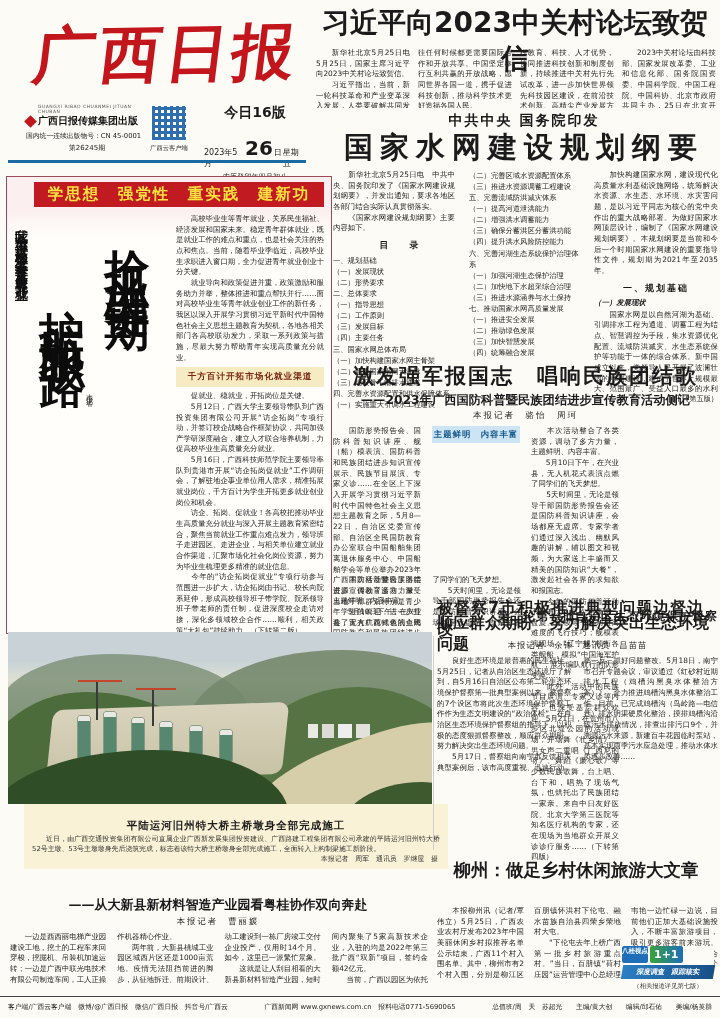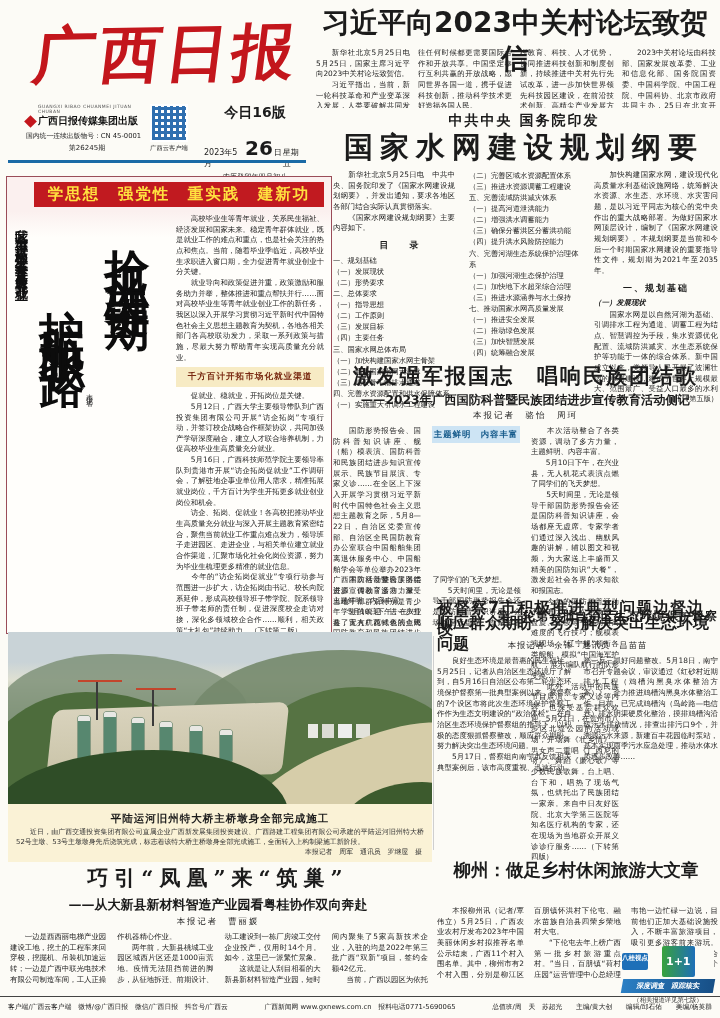--- a/index.html
+++ b/index.html
@@ -79,21 +79,21 @@
   .pier{position:absolute;width:12px;background:linear-gradient(#e8e8e4 0 5px,#57876f 5px);border-radius:2px;box-shadow:0 0 0 .5px #3f6b55;}
   .crane{position:absolute;width:2px;background:#3a3a3a;}
   .jib{position:absolute;height:2px;background:#c2452c;}
   #ph-bldg{left:300px;top:92px;width:70px;height:14px;background:
       linear-gradient(90deg,#e9e9e4 0 10px,transparent 10px 14px,#dcdcd4 14px 26px,transparent 26px 30px,#eee 30px 44px,transparent 44px 48px,#e2e2da 48px 62px,transparent 62px);}
   #ph-road{left:230px;top:108px;width:260px;height:120px;background:#d6cda9;transform:rotate(-20deg);border-radius:45% 40% 30% 50%;}
   #ph-fore{left:-20px;top:118px;width:300px;height:90px;background:#2f4d27;border-radius:55% 45% 0 0/80% 70% 0 0;}
   #ph-fore2{left:330px;top:150px;width:140px;height:60px;background:#3c5a2d;border-radius:60% 40% 0 0/90% 70% 0 0;}
 
   
-  #cap-box{left:8px;top:804px;width:424px;height:50px;background:#faf2d6;padding-top:8px;}
+  #cap-box{left:24px;top:804px;width:424px;height:50px;background:#faf2d6;padding-top:15px;}
   #cap-title{font-size:10.5px;font-weight:bold;text-align:center;letter-spacing:1px;}
   #cap-text{font-size:6.9px;line-height:1.4;color:#333;text-align:justify;padding:2px 8px 0;white-space:pre-line;}
   #cap-credit{font-size:6.9px;color:#333;text-align:right;padding-right:10px;}
 
   
   #eco-divider{left:433px;top:636px;width:1px;height:214px;background:#cfcfcf;}
   #eco-kicker1{left:437px;top:608px;width:281px;font-size:12px;font-weight:bold;text-align:right;letter-spacing:1px;}
   #eco-kicker2{left:437px;top:598px;width:281px;font-size:16px;font-weight:bold;letter-spacing:1px;}
   #eco-headline{left:437px;top:613px;width:281px;font-size:16px;font-weight:900;letter-spacing:0px;}
   #eco-byline{left:437px;top:640px;width:281px;font-size:8.3px;text-align:center;letter-spacing:1px;}
@@ -103,25 +103,25 @@
   #phx-headline{left:8px;top:864px;width:420px;font-size:21px;font-weight:900;text-align:center;letter-spacing:6px;}
   #phx-dek{left:8px;top:896px;width:420px;font-size:13px;font-weight:bold;text-align:center;}
   #phx-byline{left:8px;top:916px;width:420px;font-size:8.3px;text-align:center;letter-spacing:2px;}
   #phx-body{left:10px;top:932px;width:418px;height:58px;column-count:4;column-gap:11px;}
 
   
   #lz-headline{left:434px;top:858px;width:284px;font-size:17.5px;font-weight:900;text-align:center;}
   #lz-dek{left:434px;top:886px;width:284px;font-size:12px;font-weight:bold;text-align:center;letter-spacing:1px;}
   #lz-body{left:437px;top:906px;width:281px;height:84px;column-count:3;column-gap:10px;}
   #lz-logo{left:622px;top:946px;width:92px;height:46px;background:#fcfbf6;}
-  #lz-logo-row{display:flex;align-items:center;gap:14px;}
+  #lz-logo-row{display:flex;gap:2px;}
   #lz-logo-name{background:#1e6fb8;color:#fff;font-size:6.5px;font-weight:bold;width:26px;height:16px;
     line-height:8px;text-align:center;border-radius:2px;padding-top:1px;}
   #lz-logo-badge{background:linear-gradient(90deg,#38a23c,#1e6fb8);color:#fff;font-size:11px;font-weight:900;
-    padding:9px 4px;border-radius:2px;}
+    padding:2px 4px;border-radius:2px;}
   #lz-banner{background:linear-gradient(90deg,#2b7fc4,#174f86);color:#fff;font-size:7px;font-weight:bold;
     text-align:center;padding:2px 0;margin-top:2px;transform:skewX(-10deg);}
   #lz-note{font-size:6.3px;color:#333;margin-top:3px;text-align:center;}
 
   
   #foot-rule{left:0;top:996px;width:720px;height:1px;background:#444;}
   #footer{left:8px;top:1002px;width:704px;font-size:6.8px;color:#222;display:flex;justify-content:space-between;}
 </style>
 </head>
 <body>
@@ -274,21 +274,20 @@
   </div>
 
   <div class="abs" id="eco-divider"></div>
   <div class="abs" id="eco-kicker1">第二轮第一批自治区生态环境保护督察</div>
   <div class="abs" id="eco-kicker2">被督察7市积极推进典型问题边督边改</div>
   <div class="abs serif" id="eco-headline">顺应群众期盼　努力解决突出生态环境问题</div>
   <div class="abs" id="eco-byline">本报记者　余锋　通讯员　昌苗苗</div>
   <div class="abs bodytxt" id="eco-body">　　良好生态环境是最普惠的民生福祉。5月25日，记者从自治区生态环境厅了解到，自5月16日自治区公布第二轮生态环境保护督察第一批典型案例以来，被督察的7个设区市将此次生态环境保护督察工作作为生态文明建设的“政治体检”，在自治区生态环境保护督察组的指导下，以积极的态度狠抓督察整改，顺应群众期盼，努力解决突出生态环境问题。
 　　5月17日，督察组向南宁市反馈相关典型案例后，该市高度重视、迅速行动，举一反三抓好问题整改。5月18日，南宁市召开专题会议，审议通过《红砂村近期排水工程（鸡槽沟黑臭水体整治方案）》，全力推进鸡槽沟黑臭水体整治工作。目前，已完成鸡槽沟（鸟岭路—电信巷）排水明渠硬质化整治，摸排鸡槽沟沿线污水排放情况，排查出排污口9个，并溯源污水来源，新建百丰花园临时泵站，基本实现雨季污水应急处理，推动水体水质逐步改善……</div>
 
-  <div class="abs serif" id="phx-headline">巧引“凤凰”来“筑巢”</div>
   <div class="abs" id="phx-dek">——从大新县新材料智造产业园看粤桂协作双向奔赴</div>
   <div class="abs" id="phx-byline">本报记者　曹丽媛</div>
   <div class="abs bodytxt" id="phx-body">　　一边是西西丽电梯产业园建设工地，挖土的工程车来回穿梭，挖掘机、吊装机加速运转；一边是广西中联光电技术有限公司制造车间，工人正操作机器精心作业。
 　　两年前，大新县桃城工业园区城西片区还是1000亩荒地。疫情无法阻挡前进的脚步，从征地拆迁、前期设计、动工建设到一栋厂房竣工交付企业投产，仅用时14个月。如今，这里已一派繁忙景象。
 　　这就是让人刮目相看的大新县新材料智造产业园，短时间内聚集了5家高新技术企业，入驻的均是2022年第三批广西“双新”项目，签约金额42亿元。
 　　当前，广西以园区为依托加强与广东产业对接，全面深化粤桂产业协作，以共建“一县一园”为抓手，积极培育百亿元产业集群。
 　　上述产业园“茁壮成长”的背后，是粤桂协作的双向奔赴，收获的是共同发展的内核。
 　　近年来，大新依托面向东盟、出口欧美市场的区位优势和锰矿资源丰富的比较优势，聚焦新一代电子信息、新能源、新材料等战略性新兴产业，充分利用粤桂协作资源，吸引一批引领强、见效快、效益好的优质粤企快速落地，着力打造新材料产业集群。（下转第四版）</div>
 
   <div class="abs serif" id="lz-headline">柳州：做足乡村休闲旅游大文章</div>

